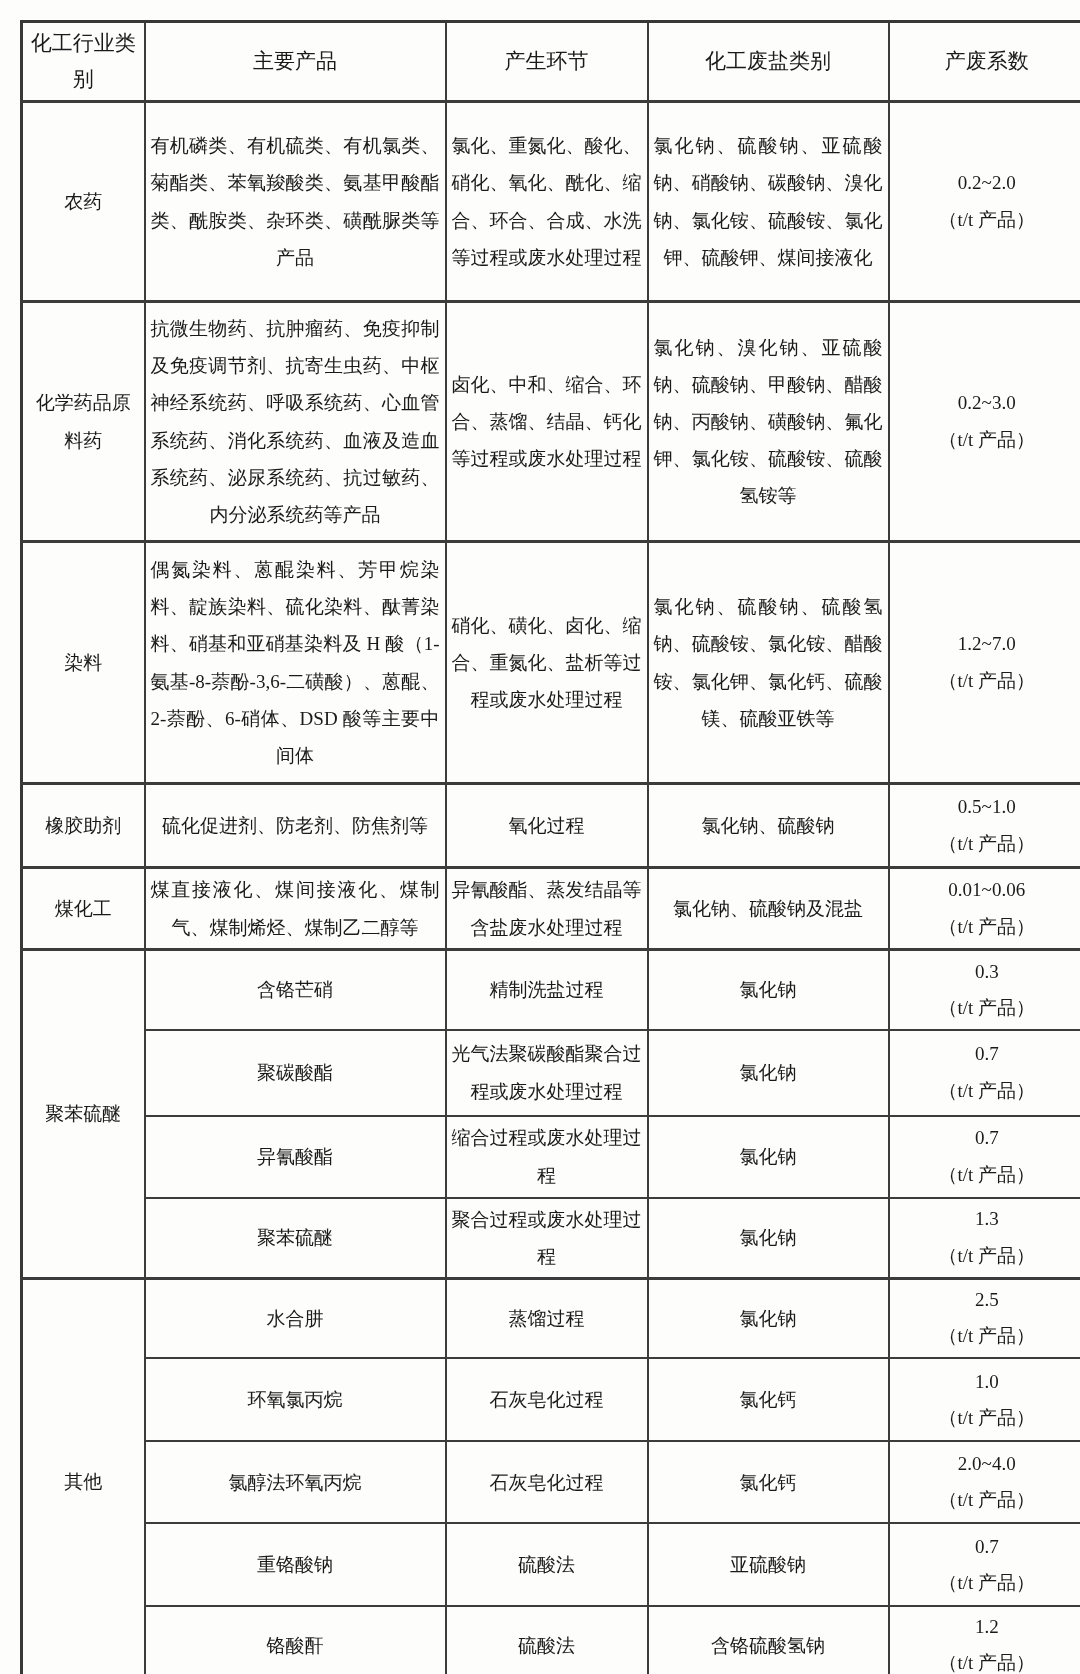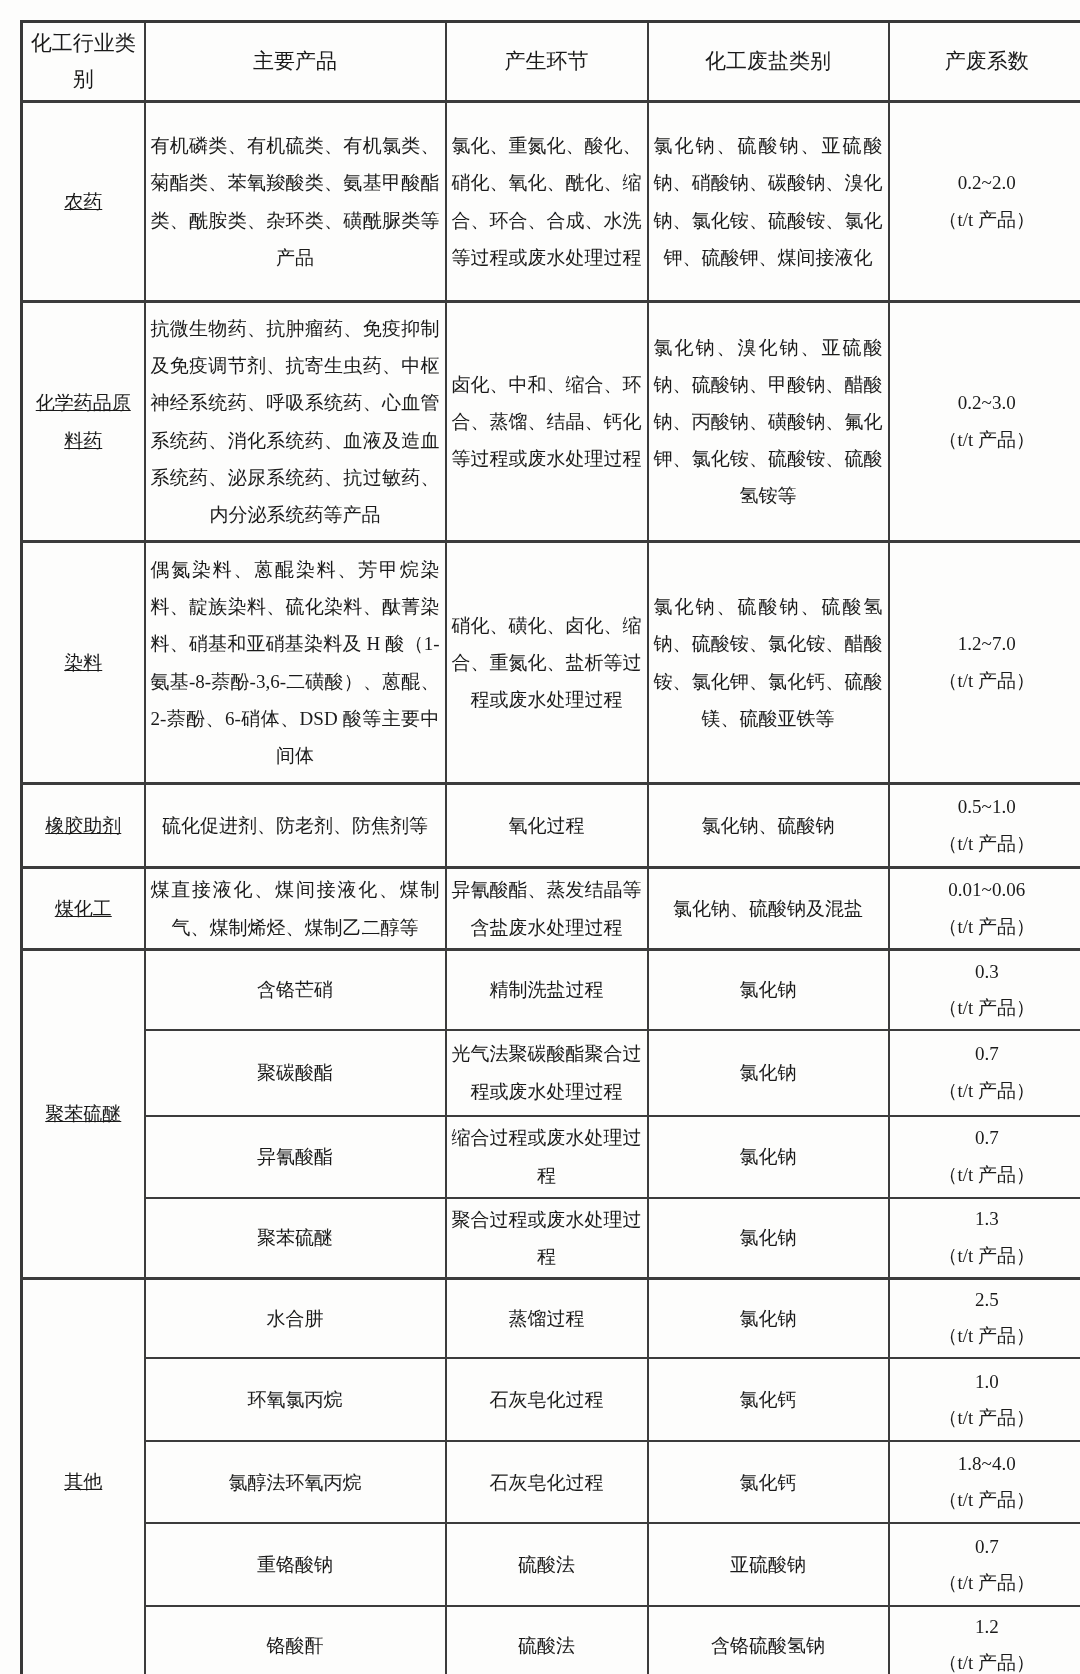--- a/index.html
+++ b/index.html
@@ -14,21 +14,21 @@
     border:3px solid #383838; background:#fdfdfc;
   }
   th,td {
     border:2px solid #3c3c3c;
     font-size:19px; line-height:1.95; font-weight:normal;
     color:#1a1a1a; padding:2px 5px;
     text-align:center; vertical-align:middle; overflow:hidden;
   }
   th {font-size:21px; line-height:1.7;}
   tr.major > td {border-top-width:3px;}
-  td.cat {padding:2px 12px;text-decoration:underline;}
+  td.cat {padding:2px 12px;}
   td.jc {text-align:justify; text-align-last:center;margin-left:23px;}
   td.coef div {line-height:1.9;}
   col.c1{width:123px;} col.c2{width:301px;} col.c3{width:202px;}
   col.c4{width:241px;} col.c5{width:197px;}
 </style>
 </head>
 <body>
 
 <div class="page">
   <table class="salt-table">
@@ -159,21 +159,21 @@
       <td class="coef">
         <div>1.0</div>
         <div>（t/t 产品）</div>
       </td>
     </tr>
     <tr style="height:82px">
       <td class="jc">氯醇法环氧丙烷</td>
       <td class="jc">石灰皂化过程</td>
       <td class="jc">氯化钙</td>
       <td class="coef">
-        <div>1.8~4.0</div>
+        <div>2.0~4.0</div>
         <div>（t/t 产品）</div>
       </td>
     </tr>
     <tr style="height:83px">
       <td class="jc">重铬酸钠</td>
       <td class="jc">硫酸法</td>
       <td class="jc">亚硫酸钠</td>
       <td class="coef">
         <div>0.7</div>
         <div>（t/t 产品）</div>

